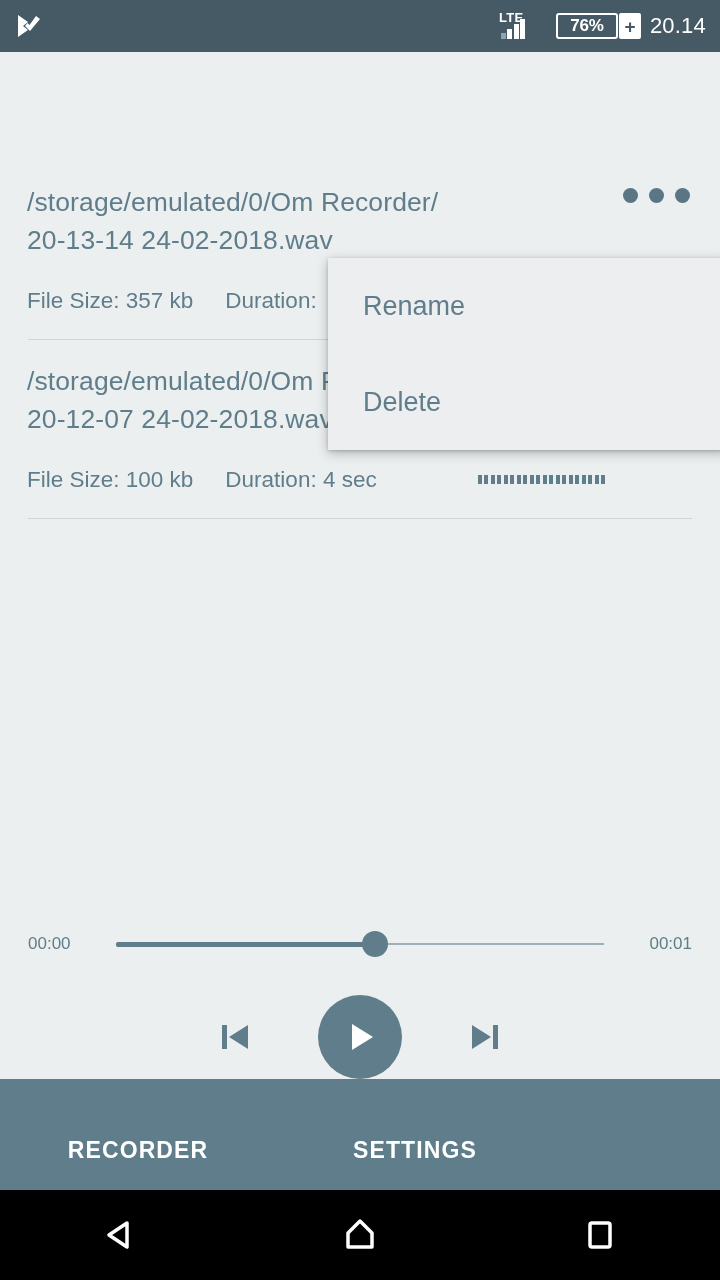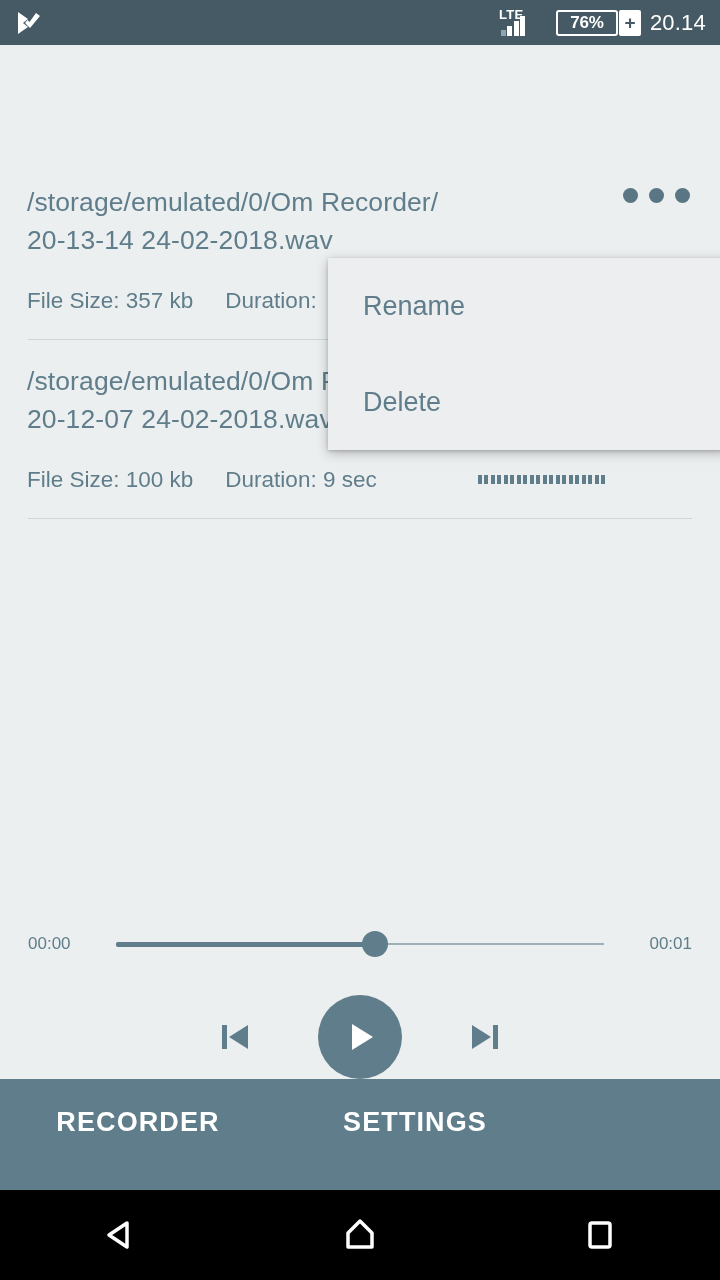--- a/index.html
+++ b/index.html
@@ -6,21 +6,21 @@
   html, body {
     width:720px; height:1280px;
     font-family:"Liberation Sans", sans-serif;
     background:#eceff0;
     overflow:hidden;
   }
   #screen { position:relative; width:720px; height:1280px; background:#eceff0; }
 
   
   .statusbar {
-    position:absolute; top:0; left:0; width:720px; height:45px;
+    position:absolute; top:0; left:0; width:720px; height:52px;
     background:#455a64;
     display:flex; align-items:center;
     padding:0 14px;
   }
   .app-logo { width:30px; height:30px; position:relative; }
   .app-logo svg { display:block; }
   .status-spacer { flex:1; }
   .status-right { display:flex; align-items:center; gap:9px; }
   .lte-block { display:flex; align-items:flex-end; height:32px; position:relative; width:48px;}
   .lte-text {
@@ -139,22 +139,22 @@
     display:flex; align-items:center; justify-content:center; cursor:pointer;
   }
 
   
   .tabbar {
     position:absolute; left:0; bottom:90px; width:720px; height:111px;
     background:#5f7d8a; display:flex; align-items:flex-start;
   }
   .tab {
     height:111px; display:flex; align-items:center; justify-content:center;
-    color:#ffffff; font-size:27px; font-weight:bold; letter-spacing:1.1px;
-    position:relative; cursor:pointer;
+    color:#ffffff; font-size:23px; font-weight:bold; letter-spacing:1.1px;
+    position:relative; cursor:pointer;margin-top:28px;
   }
   .tab.t0 { width:276px; }
   .tab.t1 { width:166px; }
   .tab.t2 { width:278px; }
   .tab .ul {
     position:absolute; bottom:0; left:3px; right:3px; height:5px; background:#ffffff;
   }
   .tab .label { position:relative; top:-12px; }
 
   
@@ -214,21 +214,21 @@
           <i></i>
       </div>
       <div class="divider"></div>
     </div>
 
     <div class="file-row">
       <div class="file-path"><span>/storage/emulated/0/Om Recorder/</span>
 <span>20-12-07 24-02-2018.wav</span></div>
       <div class="file-meta">
         <span>File Size: 100 kb</span>
-        <span>Duration: 9 sec</span>
+        <span>Duration: 4 sec</span>
       </div>
       <div class="mini-wave">
         <i></i>
           <i></i>
           <i></i>
           <i></i>
           <i></i>
           <i></i>
           <i></i>
           <i></i>

